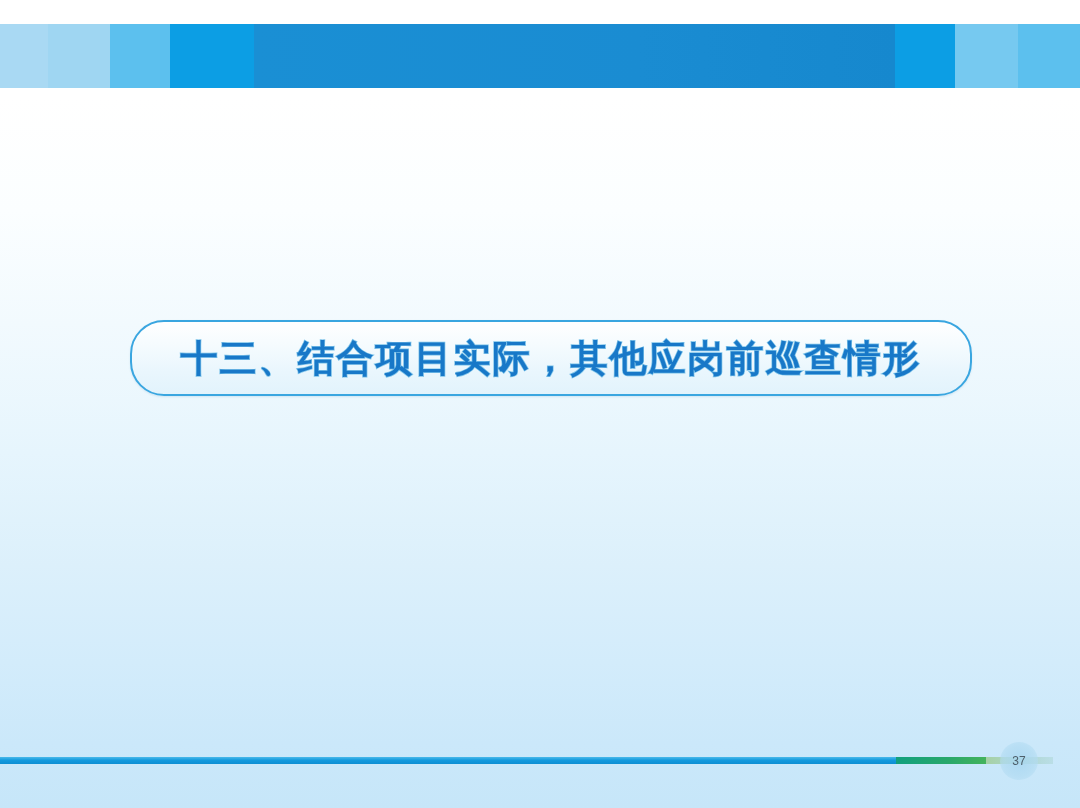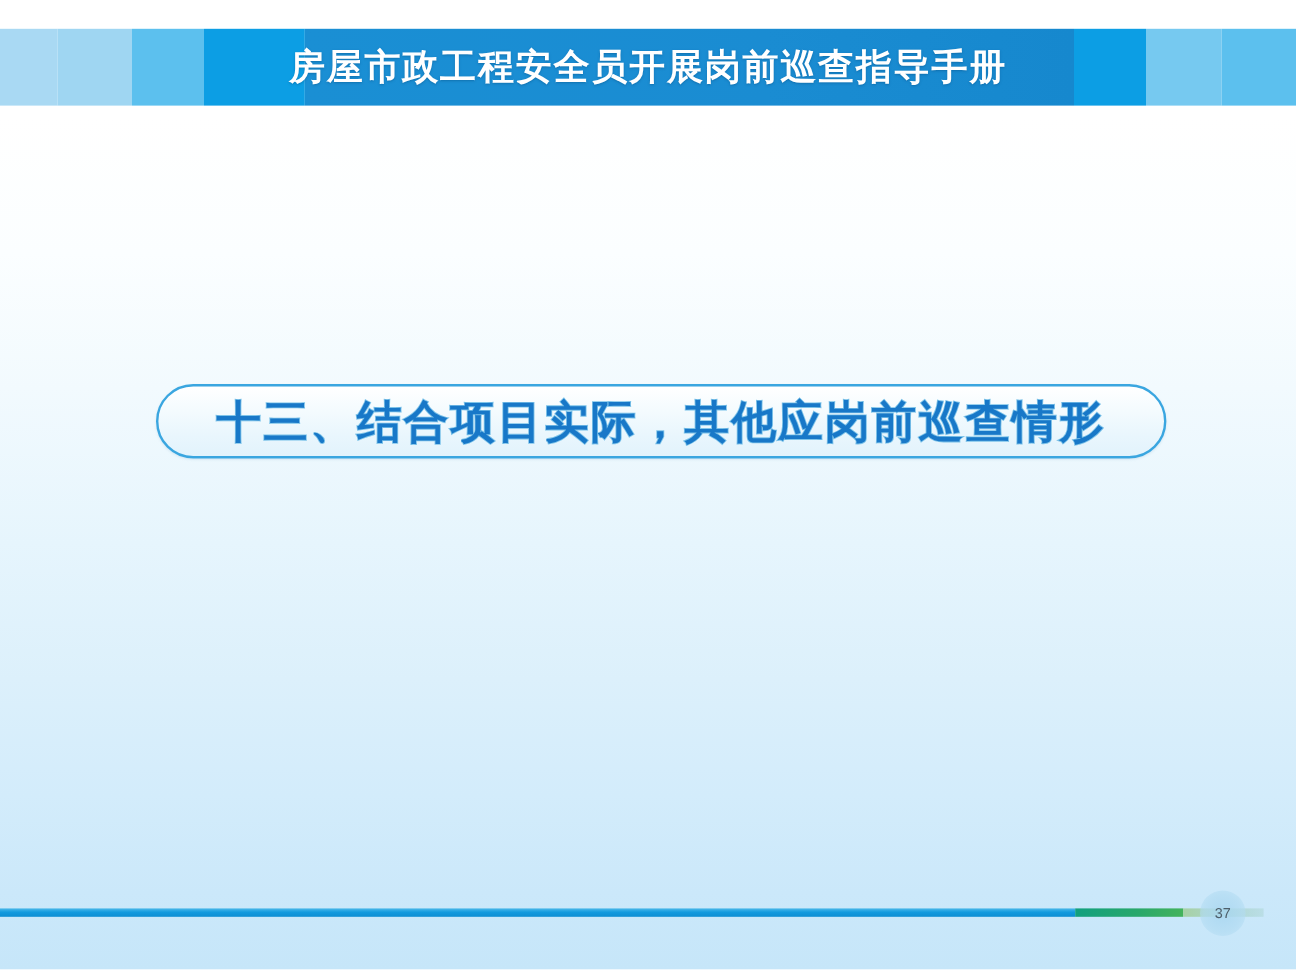--- a/index.html
+++ b/index.html
@@ -77,21 +77,21 @@
     text-shadow: 0 1px 2px rgba(0,60,110,0.35);
     white-space: nowrap;
   }
 
   
   .title-box {
     position: absolute;
     left: 130px;
     top: 320px;
     width: 842px;
-    height: 62px;
+    height: 76px;
     box-sizing: border-box;
     border: 2px solid #3aa6e0;
     border-radius: 34px;
     background: linear-gradient(to bottom,
         #ffffff 0%,
         #f4fbfe 35%,
         #e9f6fd 70%,
         #e2f3fc 100%);
     display: flex;
     align-items: center;
@@ -169,21 +169,20 @@
     <div class="seg seg-1"></div>
     <div class="seg seg-2"></div>
     <div class="seg seg-3"></div>
     <div class="seg seg-4"></div>
     <div class="seg seg-5"></div>
     <div class="seg seg-6"></div>
     <div class="seg seg-7"></div>
     <div class="seg seg-8"></div>
   </div>
 
-  <div class="header-title">房屋市政工程安全员开展岗前巡查指导手册</div>
 
   <div class="title-box">
     <span class="title-text">十三、结合项目实际，其他应岗前巡查情形</span>
   </div>
 
   <div class="footer-line">
     <div class="fl-blue"></div>
     <div class="fl-green"></div>
     <div class="fl-fade"></div>
   </div>

